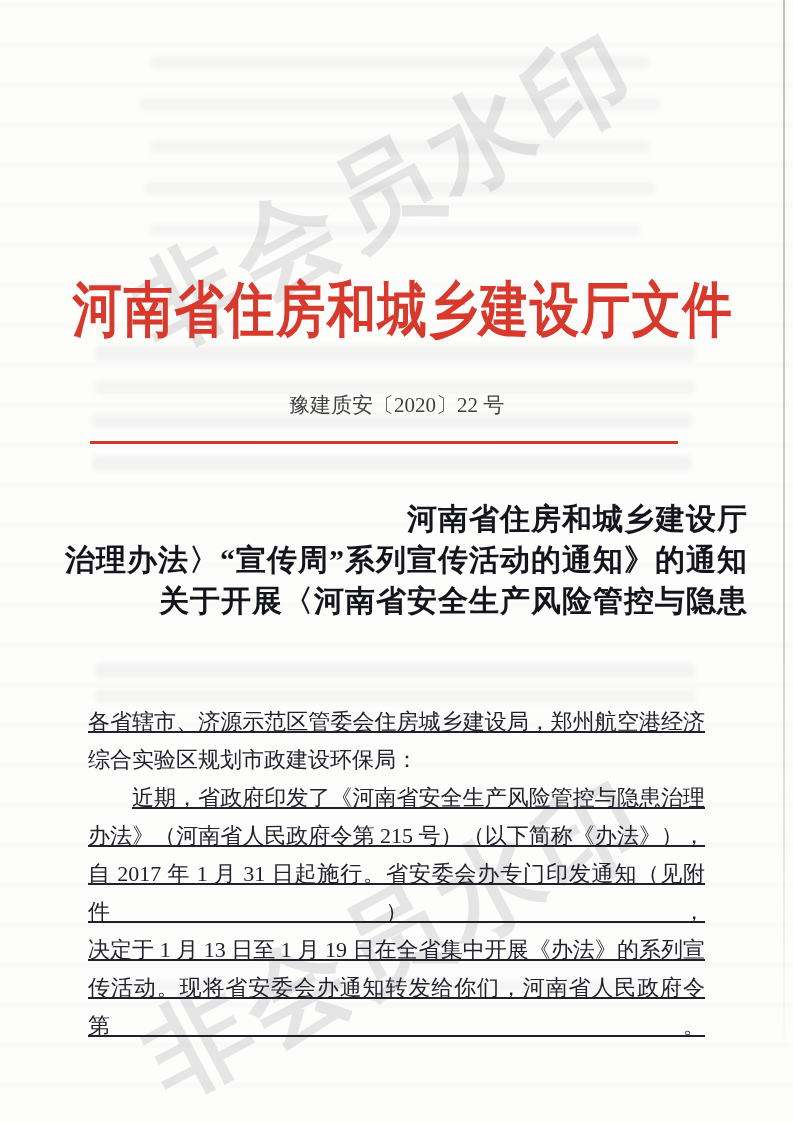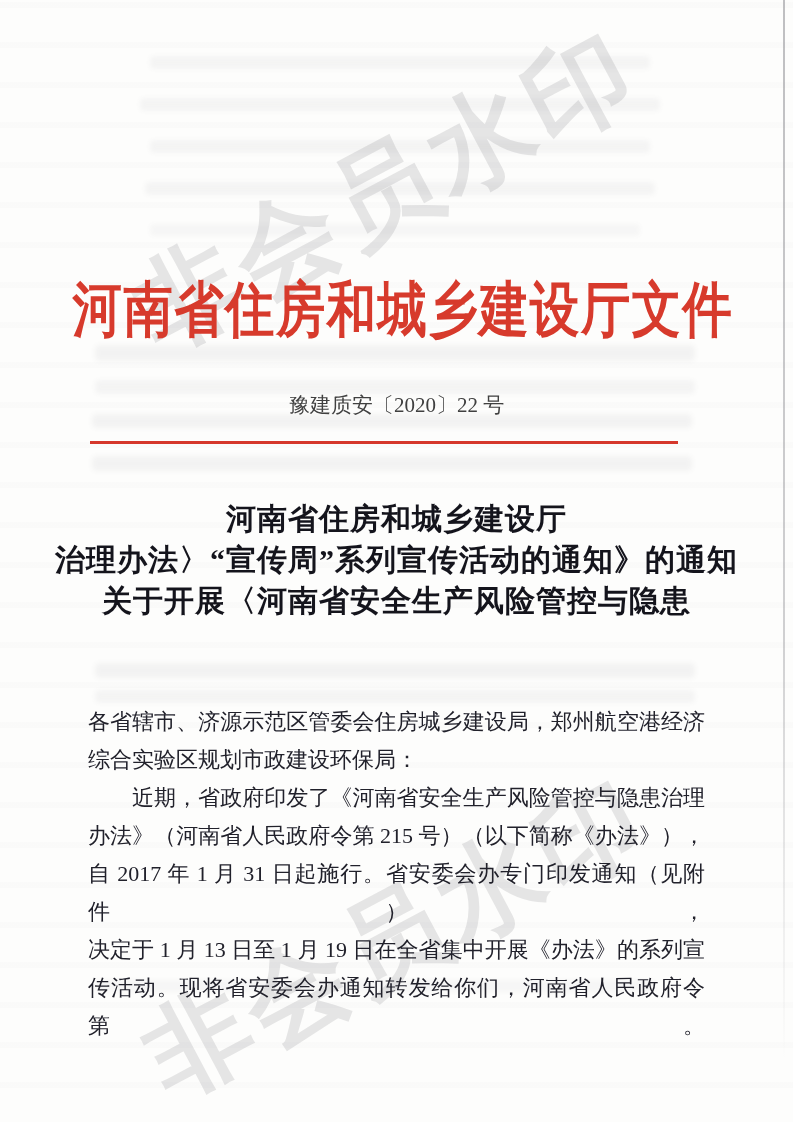--- a/index.html
+++ b/index.html
@@ -84,41 +84,41 @@
     height: 3px;
     background: #d5372b;
     z-index: 2;
   }
 
   .title-block {
     position: absolute;
     top: 498px;
     left: 45px;
     right: 45px;
-    text-align: center;
+    text-align: right;
     font-weight: bold;
     font-size: 30px;
     line-height: 41px;
     letter-spacing: 1px;
     color: #14141c;
     z-index: 2;
   }
 
   .body-block {
     position: absolute;
     top: 703px;
     left: 88px;
     width: 617px;
     font-size: 22px;
     line-height: 38px;
     color: #21212b;
     z-index: 2;
   }
   .body-line { text-align: justify; }
-  .body-line.fill { text-align-last: justify; }
+  .body-line.fill { text-align-last: justify; text-decoration: underline; }
   .body-line.indent { text-indent: 44px; }
 
   
   .ghost {
     position: absolute;
     background: rgba(90, 90, 100, 1);
     filter: blur(2.5px);
     border-radius: 4px;
     z-index: 0;
     pointer-events: none;

